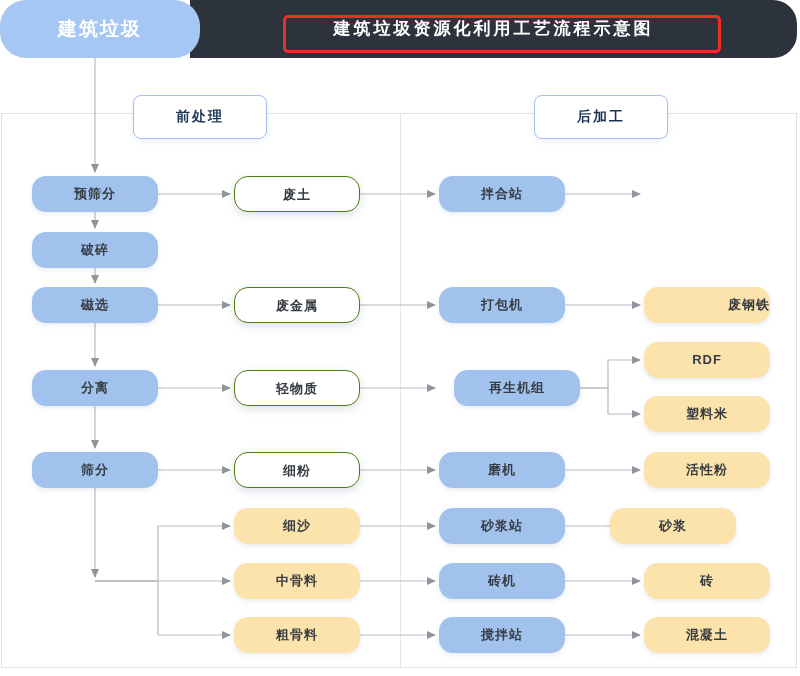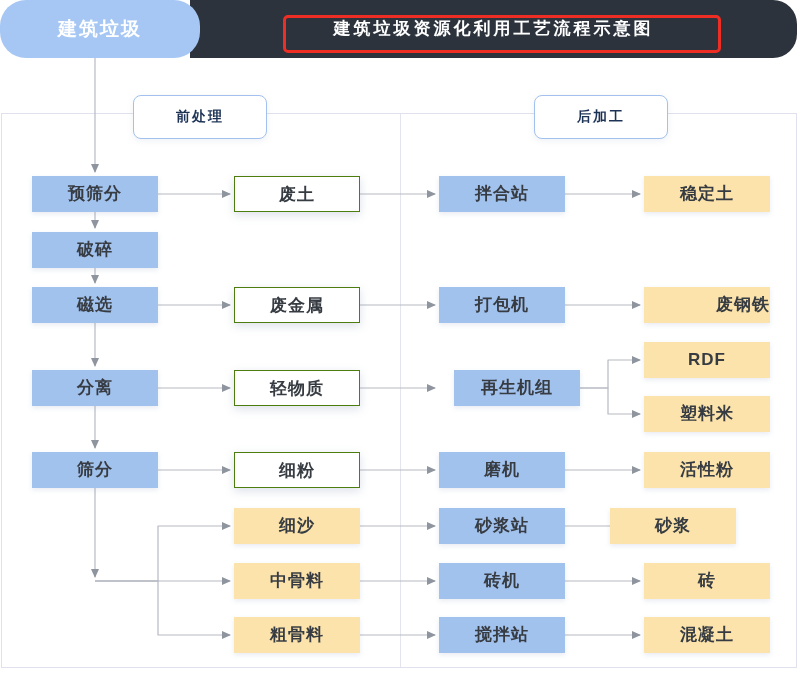--- a/index.html
+++ b/index.html
@@ -32,21 +32,21 @@
   .section-label.pre  { left:133px; }
   .section-label.post { left:534px; }
 
   
   svg.connectors { position:absolute; left:0; top:0; z-index:2; pointer-events:none; }
   svg.connectors polyline { fill:none; stroke:#b6bac2; stroke-width:1.2; stroke-linejoin:round; }
 
   
   .nodes-layer { position:absolute; left:0; top:0; width:800px; height:676px; z-index:3; }
   .node { position:absolute; width:126px; height:36px; line-height:36px; text-align:center;
-    border-radius:0; font-size:17px; font-weight:bold; color:#373c43; letter-spacing:1px; }
+    border-radius:14px; font-size:13px; font-weight:bold; color:#373c43; letter-spacing:1px; }
   .node.process  { background:#a2c2ee; box-shadow:0 2px 5px rgba(130,145,175,0.18); }
   .node.material { background:#ffffff; border:1px solid #4d7c0f; box-shadow:0 3px 9px rgba(130,145,175,0.28); }
   .node.product  { background:#fbe3ab; box-shadow:0 2px 5px rgba(130,145,175,0.18); }
 </style>
 </head>
 <body>
 
 <div id="stage">
 
   <div class="header-bar"></div>
@@ -109,21 +109,20 @@
       <div class="node product" style="left: 234px; top: 508px;">细沙</div>
       <div class="node product" style="left: 234px; top: 563px;">中骨料</div>
       <div class="node product" style="left: 234px; top: 617px;">粗骨料</div>
       <div class="node process" style="left: 439px; top: 176px;">拌合站</div>
       <div class="node process" style="left: 439px; top: 287px;">打包机</div>
       <div class="node process" style="left: 454px; top: 370px;">再生机组</div>
       <div class="node process" style="left: 439px; top: 452px;">磨机</div>
       <div class="node process" style="left: 439px; top: 563px;">砖机</div>
       <div class="node process" style="left: 439px; top: 508px;">砂浆站</div>
       <div class="node process" style="left: 439px; top: 617px;">搅拌站</div>
-      <div class="node product" style="left: 644px; top: 176px;">稳定土</div>
       <div class="node product" style="left: 644px; top: 287px; text-align: right;">废钢铁</div>
       <div class="node product" style="left: 644px; top: 342px;">RDF</div>
       <div class="node product" style="left: 644px; top: 396px;">塑料米</div>
       <div class="node product" style="left: 644px; top: 452px;">活性粉</div>
       <div class="node product" style="left: 610px; top: 508px;">砂浆</div>
       <div class="node product" style="left: 644px; top: 563px;">砖</div>
       <div class="node product" style="left: 644px; top: 617px;">混凝土</div>
     </div>
 
 </div>

